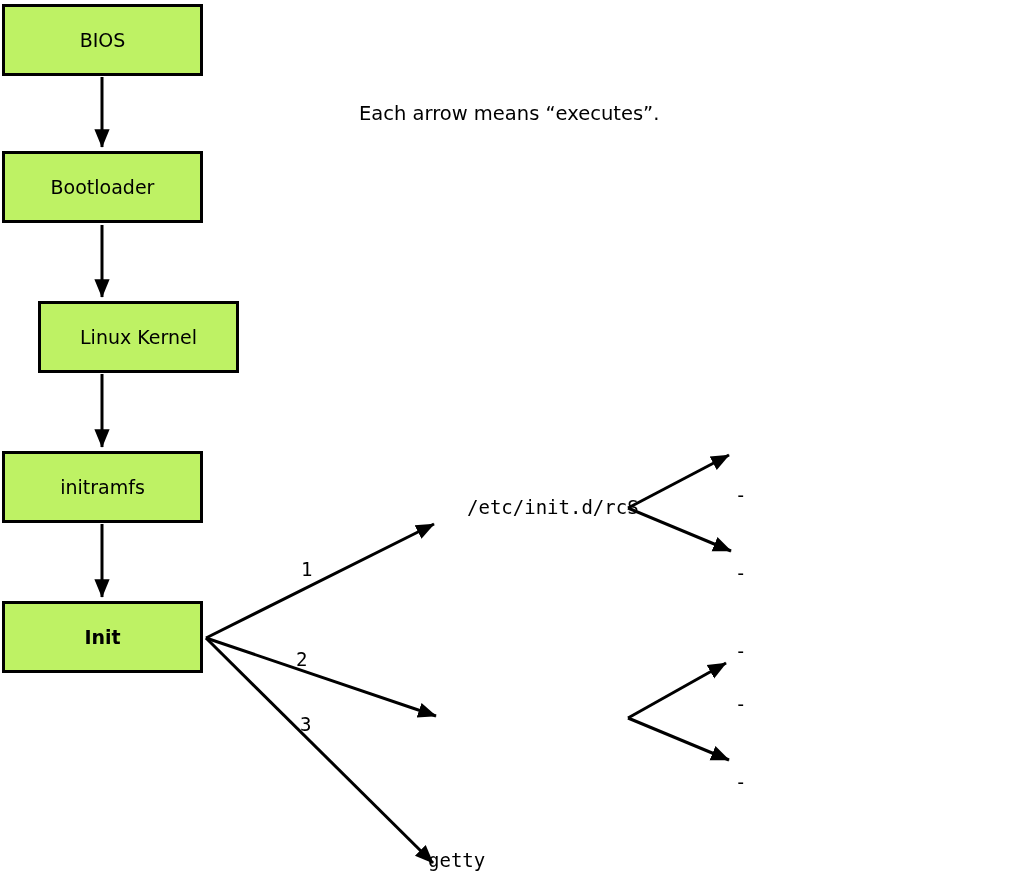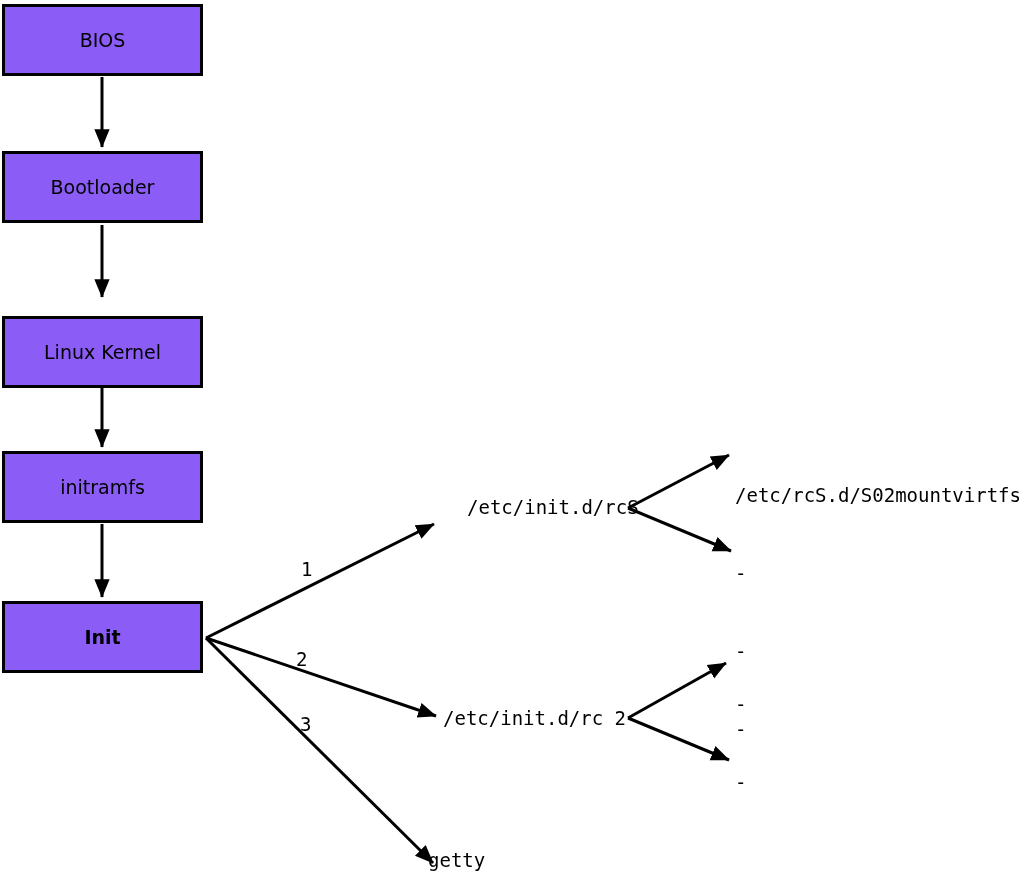--- a/index.html
+++ b/index.html
@@ -18,21 +18,21 @@
     width: 1024px; height: 875px;
   }
   svg.arrows line { stroke: #000000; stroke-width: 3; }
   .box {
     position: absolute;
     left: 2px;
     width: 201px;
     height: 72px;
     border: 3px solid #000000;
     box-sizing: border-box;
-    background: #8b5cf6;
+    background: #bef264;
     display: flex;
     align-items: center;
     justify-content: center;
     font-size: 19px;
   }
   .caption {
     position: absolute;
     left: 359px;
     top: 102px;
     font-size: 19.5px;
@@ -73,47 +73,46 @@
     <line x1="206" y1="638" x2="436" y2="716" marker-end="url(#ah)"></line>
     <line x1="206" y1="638" x2="433" y2="863" marker-end="url(#ah)"></line>
 
     <line x1="628" y1="508" x2="729" y2="455" marker-end="url(#ah)"></line>
     <line x1="628" y1="508" x2="731" y2="551" marker-end="url(#ah)"></line>
 
     <line x1="628" y1="718" x2="726" y2="663" marker-end="url(#ah)"></line>
     <line x1="628" y1="718" x2="729" y2="760" marker-end="url(#ah)"></line>
   </svg>
 
+  <div class="caption">Each arrow means “executes”.</div>
 
   <div class="box" style="top:4px;">
       <span>BIOS</span>
     </div>
   <div class="box" style="top:151px;">
       <span>Bootloader</span>
     </div>
-  <div class="box" style="top:316px;">
+  <div class="box" style="top:301px;margin-left:36px;">
       <span>Linux Kernel</span>
     </div>
   <div class="box" style="top:451px;text-align:center;">
       <span>initramfs</span>
     </div>
   <div class="box" style="top:601px;font-weight:bold;">
       <span>Init</span>
     </div>
 
   <div class="num" style="left:301px; top:559px;">1</div>
   <div class="num" style="left:296px; top:649px;">2</div>
   <div class="num" style="left:300px; top:714px;">3</div>
 
   <div class="mono" style="left:447px; top:494px;margin-left:20px;">/etc/init.d/rcS</div>
-  <div class="mono" style="left:443px; top:705px;">/etc/init.d/rc 2</div>
   <div class="mono" style="left:428px; top:847px;">getty</div>
 
   <div class="mono" style="left:735px; top:430px;">
-    <div>/etc/rcS.d/S02mountvirtfs</div>
     <div>-</div>
     <div>-</div>
     <div>-</div>
   </div>
 
   <div class="mono" style="left:735px; top:639px;">
     <div>-</div>
     <div>-</div>
     
     

